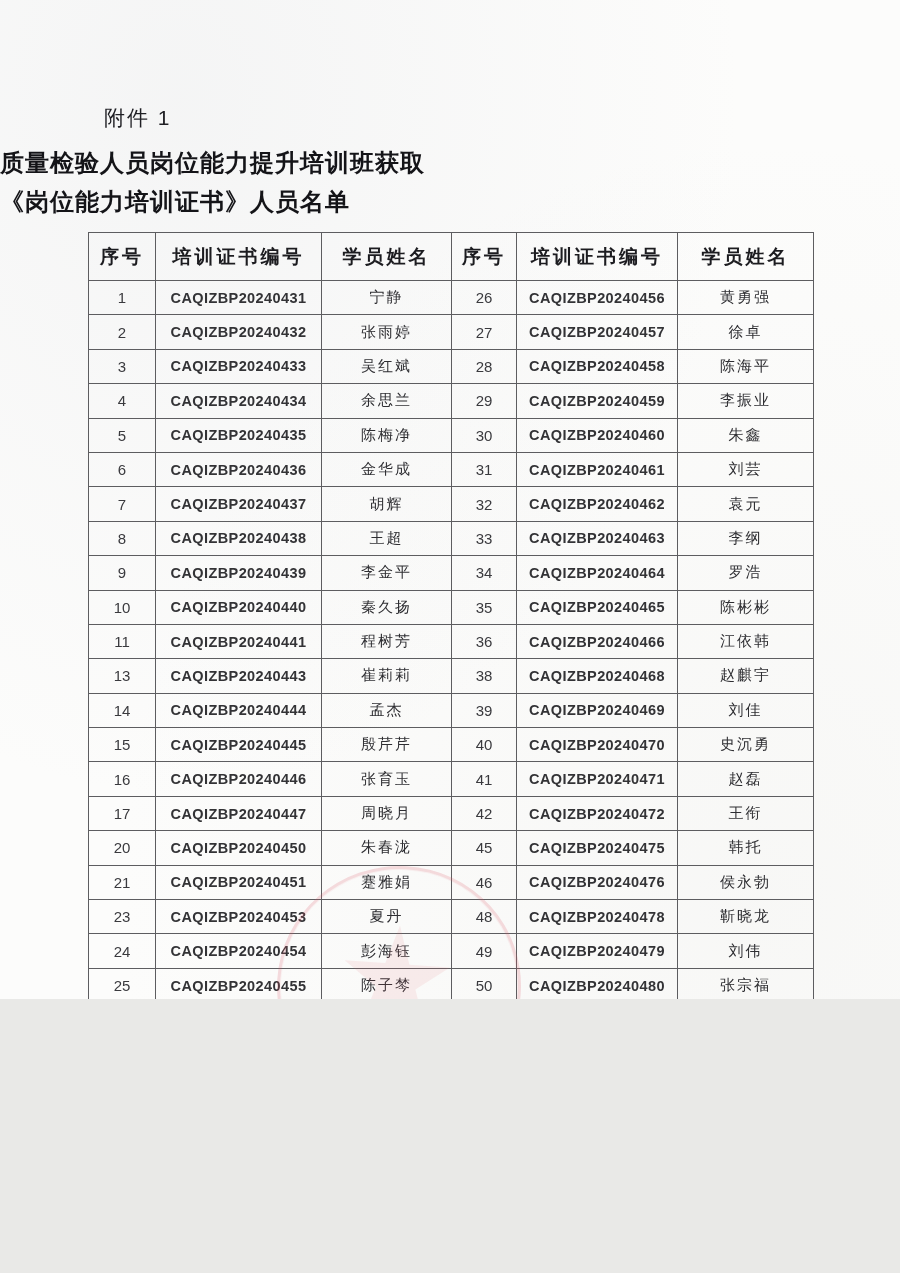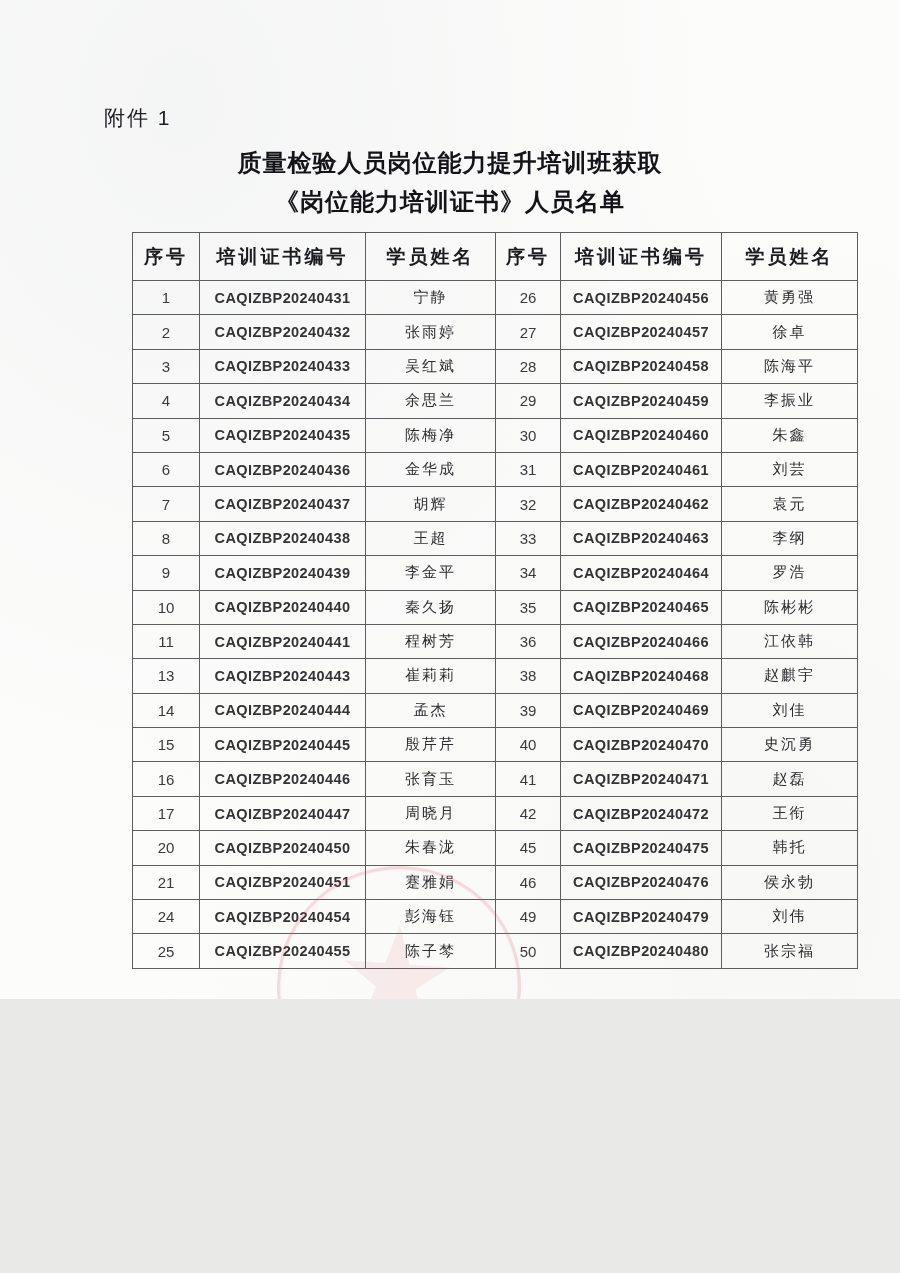--- a/index.html
+++ b/index.html
@@ -26,35 +26,34 @@
     top: 104px;
     font-size: 21px;
     letter-spacing: 2px;
     color: #1f1f24;
   }
   .doc-title {
     position: absolute;
     left: 0;
     top: 143px;
     width: 100%;
-    text-align: center;
+    text-align: left;
     font-weight: bold;
     font-size: 24px;
     line-height: 39px;
     letter-spacing: 1px;
     color: #141418;
   }
   .cert-table {
     position: absolute;
     left: 88px;
     top: 232px;
     width: 725px;
     border-collapse: collapse;
     table-layout: fixed;
-    margin-left: 44px;
   }
   .cert-table col.c-no    { width: 67px; }
   .cert-table col.c-cert  { width: 166px; }
   .cert-table col.c-name  { width: 130px; }
   .cert-table col.c-no2   { width: 65px; }
   .cert-table col.c-cert2 { width: 161px; }
   .cert-table col.c-name2 { width: 136px; }
   .cert-table th, .cert-table td {
     border: 1px solid #5d5d60;
     text-align: center;
@@ -302,20 +301,28 @@
         </tr>
         <tr>
           <td class="cell-no">21</td>
           <td class="cell-cert">CAQIZBP20240451</td>
           <td class="cell-name">蹇雅娟</td>
           <td class="cell-no">46</td>
           <td class="cell-cert">CAQIZBP20240476</td>
           <td class="cell-name">侯永勃</td>
         </tr>
         <tr>
+          <td class="cell-no">23</td>
+          <td class="cell-cert">CAQIZBP20240453</td>
+          <td class="cell-name">夏丹</td>
+          <td class="cell-no">48</td>
+          <td class="cell-cert">CAQIZBP20240478</td>
+          <td class="cell-name">靳晓龙</td>
+        </tr>
+        <tr>
           <td class="cell-no">24</td>
           <td class="cell-cert">CAQIZBP20240454</td>
           <td class="cell-name">彭海钰</td>
           <td class="cell-no">49</td>
           <td class="cell-cert">CAQIZBP20240479</td>
           <td class="cell-name">刘伟</td>
         </tr>
         <tr>
           <td class="cell-no">25</td>
           <td class="cell-cert">CAQIZBP20240455</td>

